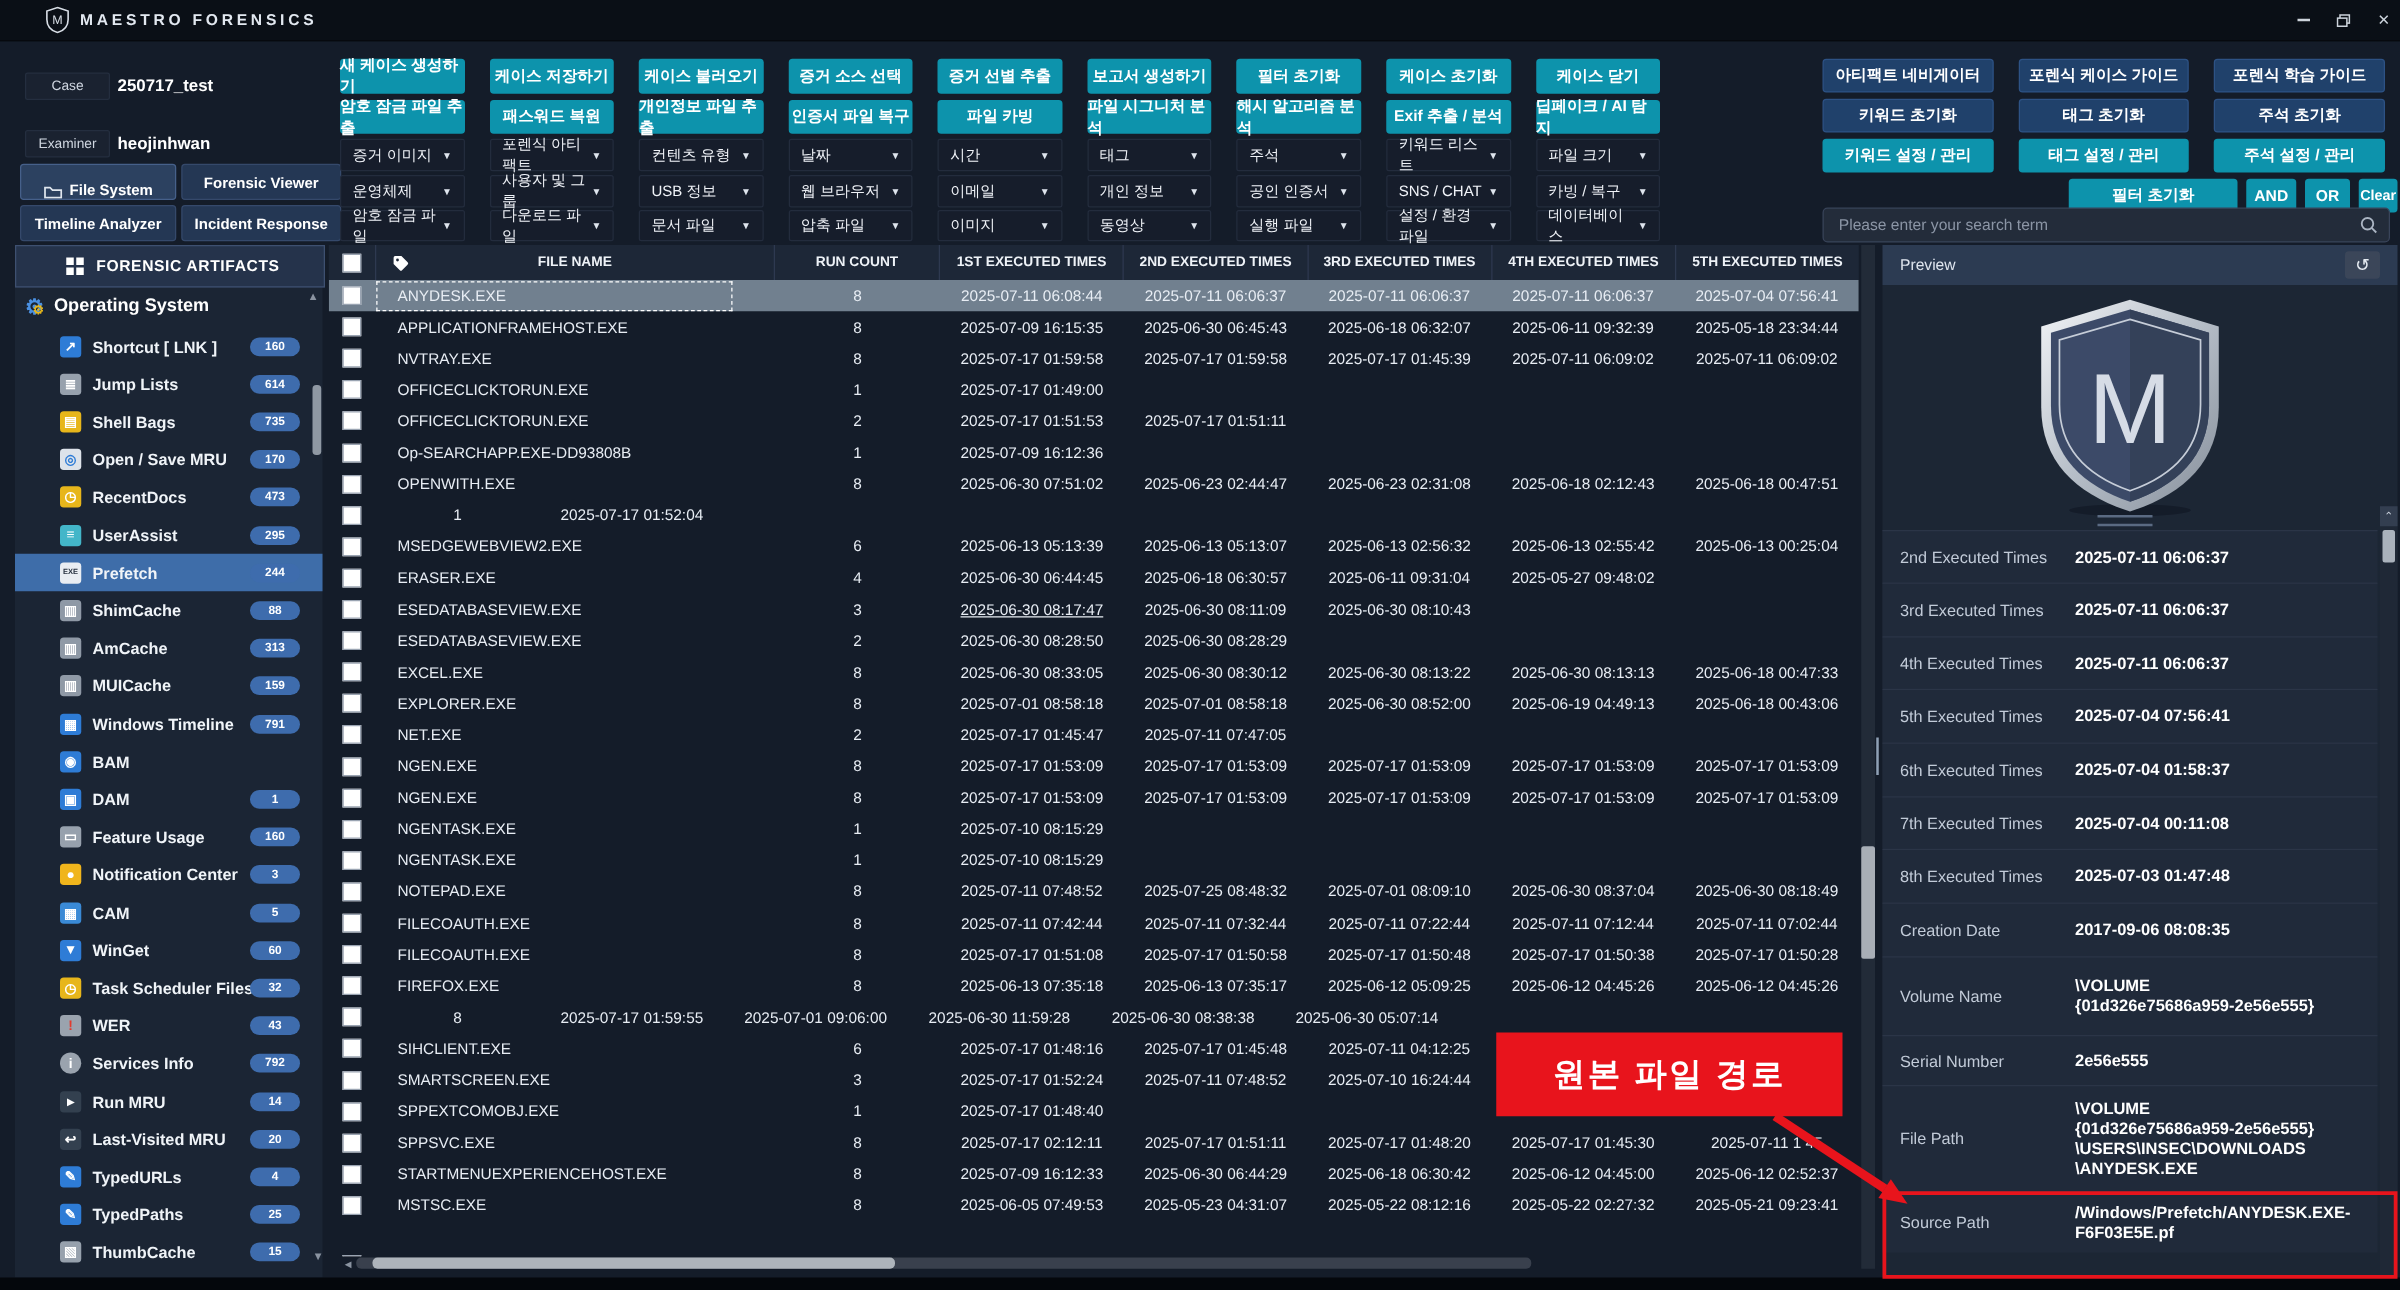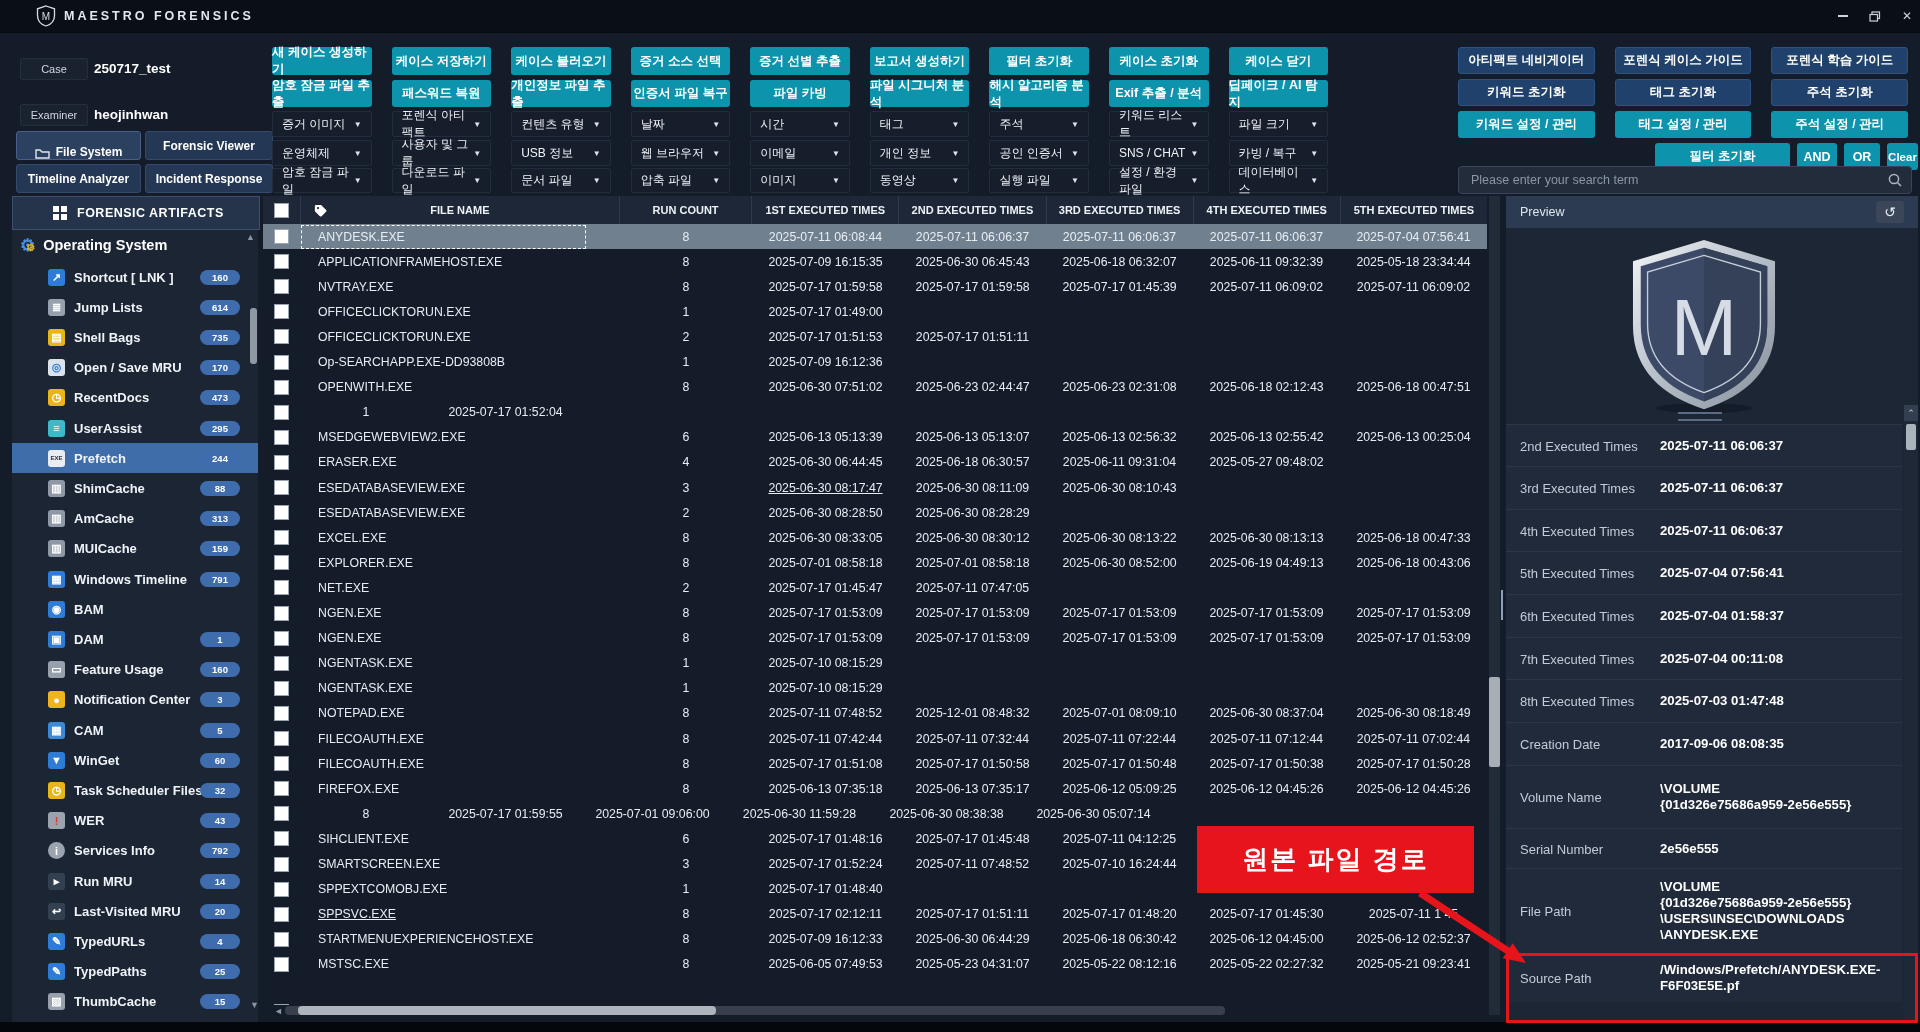--- a/index.html
+++ b/index.html
@@ -701,21 +701,21 @@
         <div class="cell" style="width: 147px;"></div>
         <div class="cell" style="width: 147px;"></div>
       </div>
       <div class="trow" style="top: 476.9px;">
         <div class="cell" style="width: 37px;">
           <div class="cb"></div>
         </div>
         <div class="cell name" style="width: 320px;">NOTEPAD.EXE</div>
         <div class="cell" style="width: 132px;">8</div>
         <div class="cell" style="width: 147px;">2025-07-11 07:48:52</div>
-        <div class="cell" style="width: 147px;">2025-12-01 08:48:32</div>
+        <div class="cell" style="width: 147px;">2025-07-25 08:48:32</div>
         <div class="cell" style="width: 147px;">2025-07-01 08:09:10</div>
         <div class="cell" style="width: 147px;">2025-06-30 08:37:04</div>
         <div class="cell" style="width: 147px;">2025-06-30 08:18:49</div>
       </div>
       <div class="trow" style="top: 502px;">
         <div class="cell" style="width: 37px;">
           <div class="cb"></div>
         </div>
         <div class="cell name" style="width: 320px;">FILECOAUTH.EXE</div>
         <div class="cell" style="width: 132px;">8</div>
@@ -793,21 +793,21 @@
         <div class="cell" style="width: 147px;">2025-07-17 01:48:40</div>
         <div class="cell" style="width: 147px;"></div>
         <div class="cell" style="width: 147px;"></div>
         <div class="cell" style="width: 147px;"></div>
         <div class="cell" style="width: 147px;"></div>
       </div>
       <div class="trow" style="top: 677.7px;">
         <div class="cell" style="width: 37px;">
           <div class="cb"></div>
         </div>
-        <div class="cell name" style="width: 320px; text-decoration: underline;">SPPSVC.EXE</div>
+        <div class="cell name" style="width: 320px;">SPPSVC.EXE</div>
         <div class="cell" style="width: 132px;">8</div>
         <div class="cell" style="width: 147px;">2025-07-17 02:12:11</div>
         <div class="cell" style="width: 147px;">2025-07-17 01:51:11</div>
         <div class="cell" style="width: 147px;">2025-07-17 01:48:20</div>
         <div class="cell" style="width: 147px;">2025-07-17 01:45:30</div>
         <div class="cell" style="width: 147px;">2025-07-11 1      45</div>
       </div>
       <div class="trow" style="top: 702.8px;">
         <div class="cell" style="width: 37px;">
           <div class="cb"></div>

